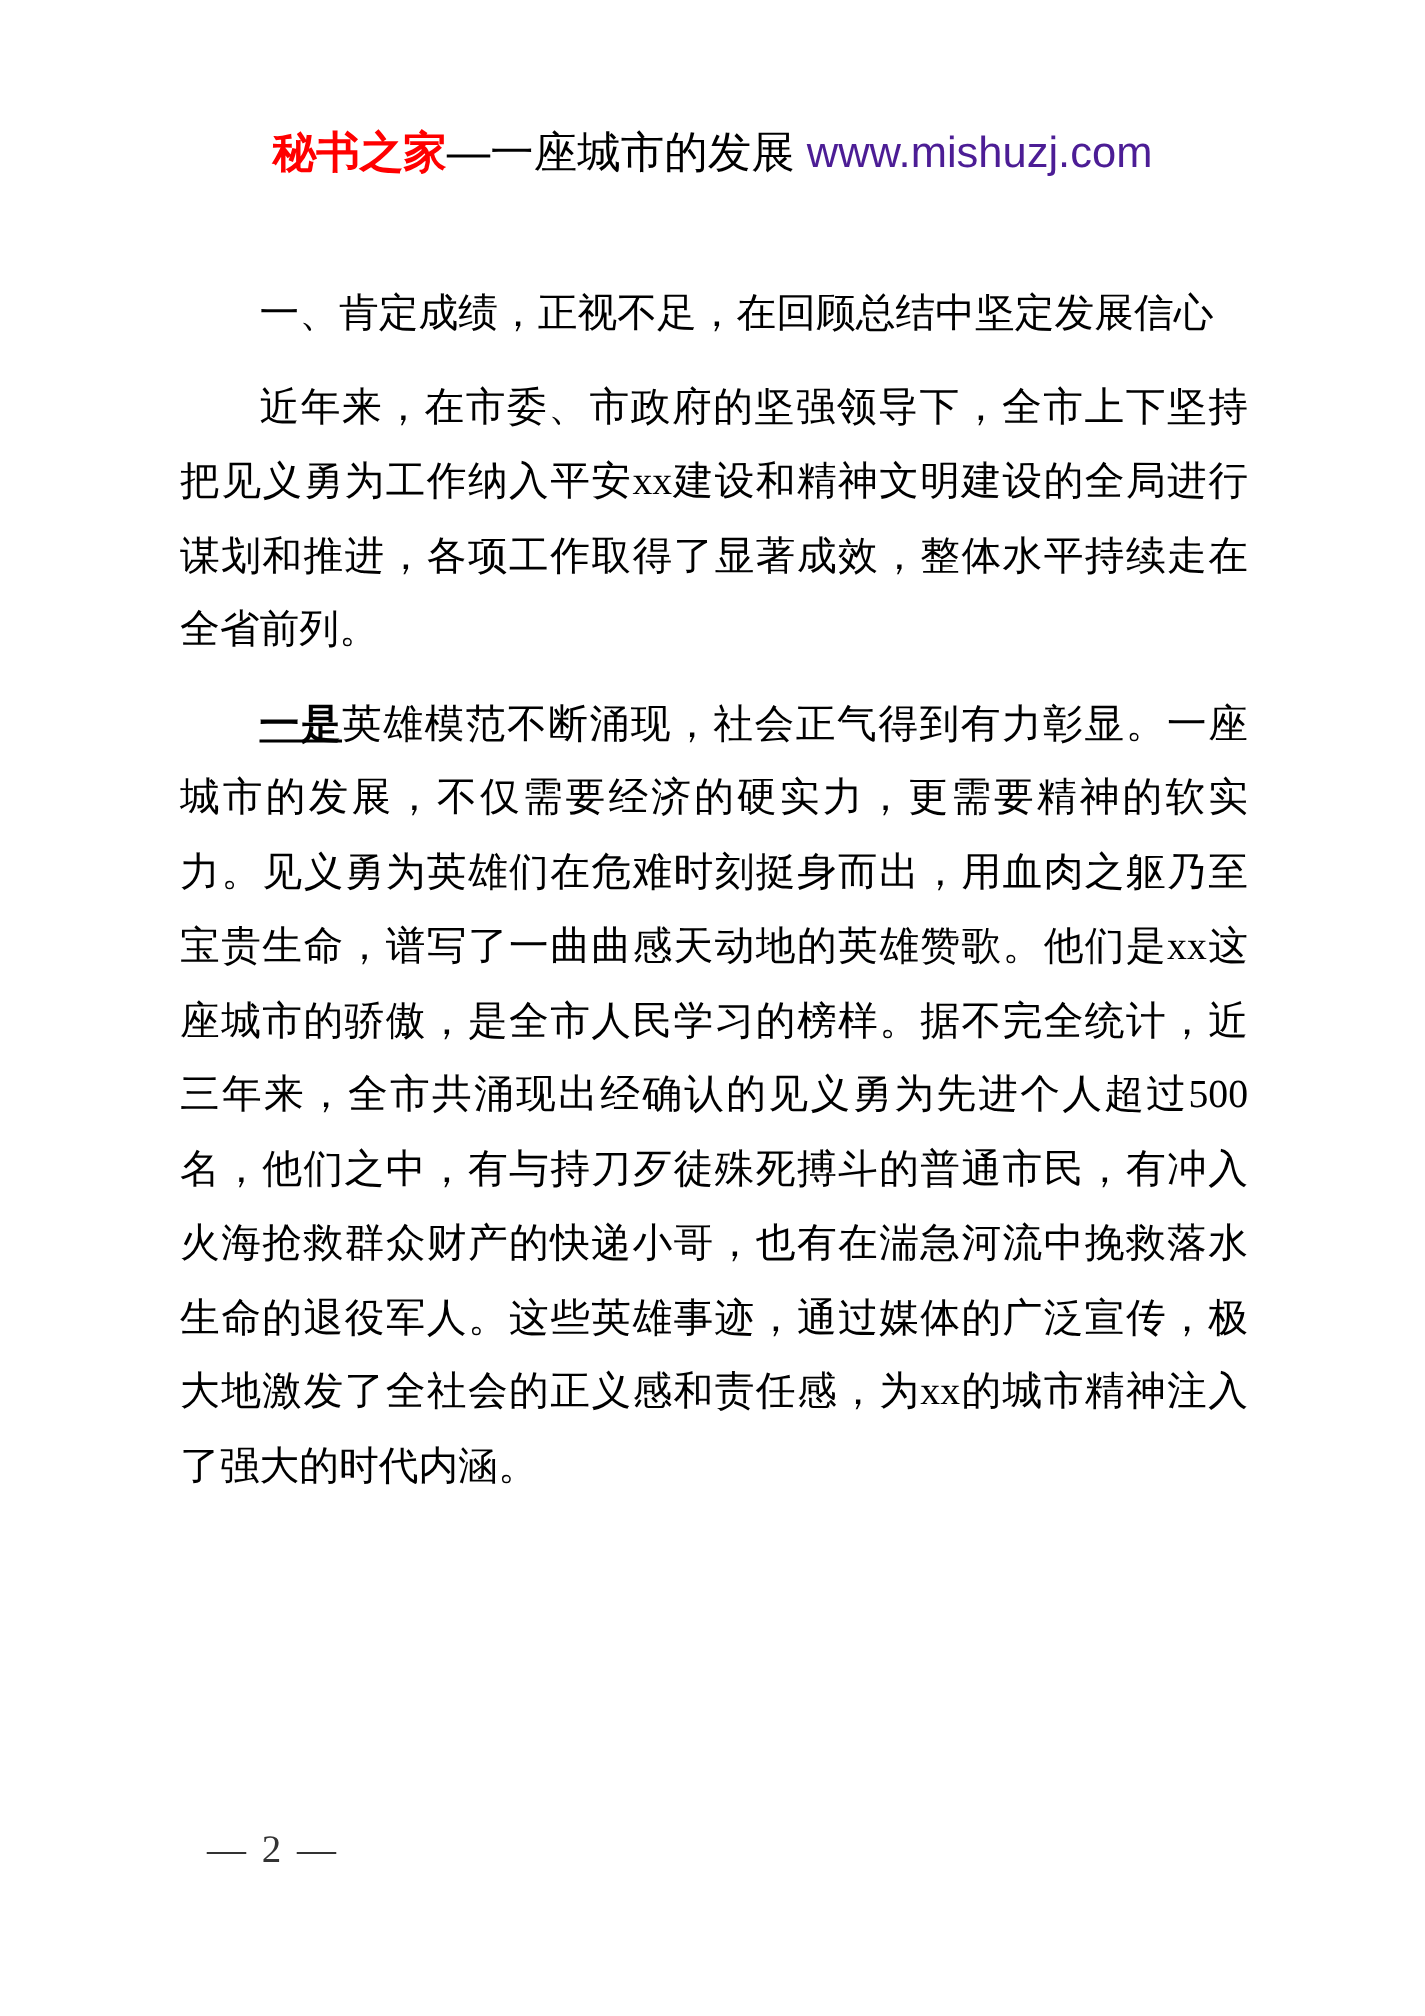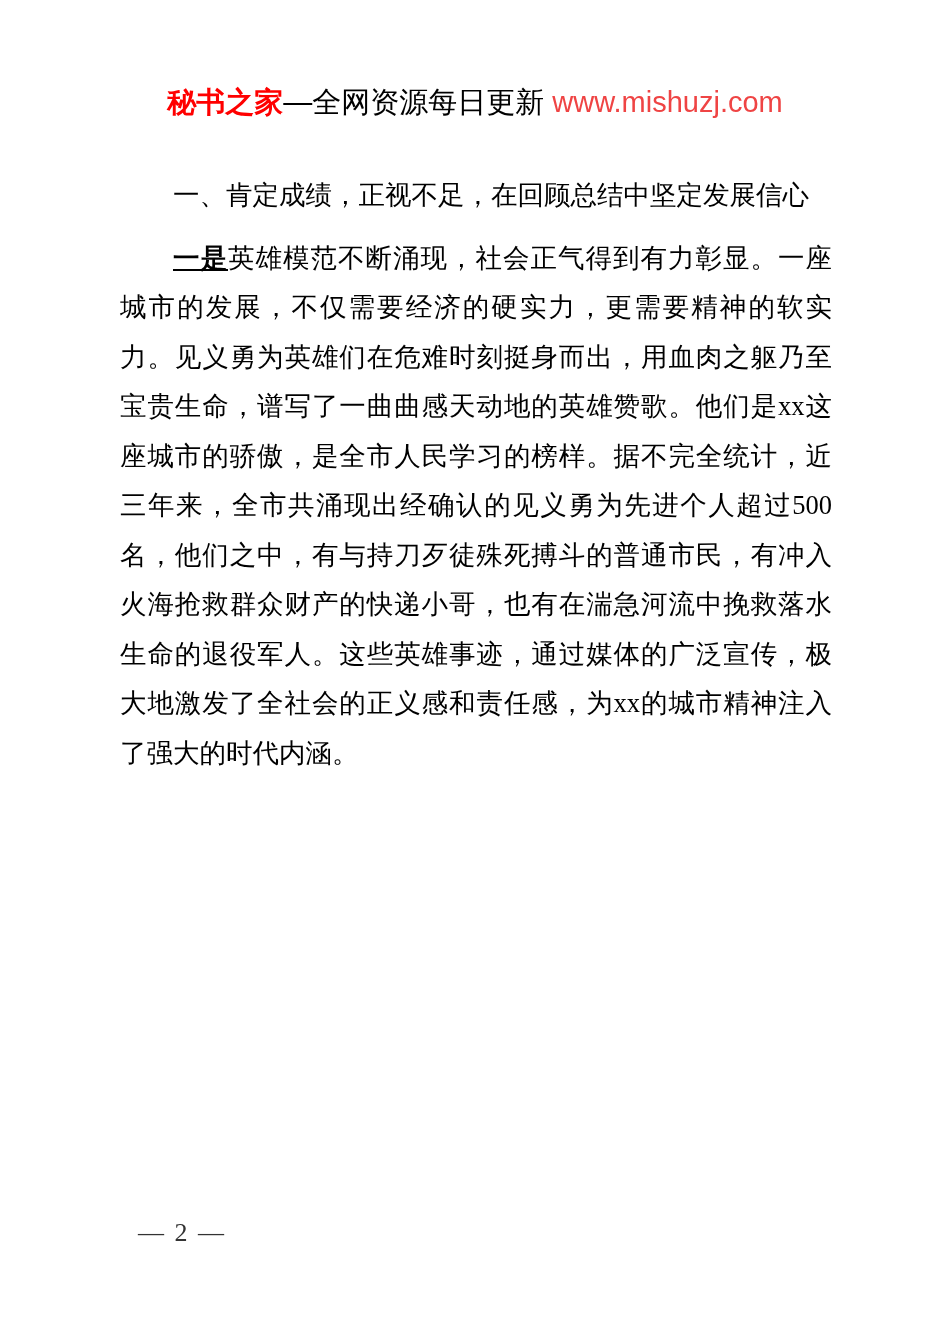--- a/index.html
+++ b/index.html
@@ -33,27 +33,27 @@
   .site-header .brand {
     color: #ff0000;
     font-weight: bold;
     font-family: "Liberation Serif", serif;
   }
   .site-header .tagline {
     color: #000000;
     font-family: "Liberation Sans", sans-serif;
   }
   .site-header .url {
-    color: #ef4444;
+    color: #4c1d95;
     font-family: "Liberation Sans", sans-serif;
     text-decoration: none;
   }
   .body-text {
     position: absolute;
-    top: 171px;
+    top: 184px;
     left: 120px;
     width: 712px;
     font-size: 26.5px;
     line-height: 49.5px;
     text-align: justify;
     color: #000000;
   }
   .body-text p {
     margin: 0 0 13px 0;
     text-indent: 2em;
@@ -74,22 +74,23 @@
     color: #333333;
     font-family: "Liberation Serif", serif;
     letter-spacing: 2px;
   }
 </style>
 </head>
 <body>
 
 <div class="page">
 
-  <div class="site-header"><span class="brand">秘书之家</span><span class="tagline">—全网资源每日更新 </span><a class="url" href="#">www.mishuzj.com</a></div>
+  <div class="site-header"><span class="brand">秘书之家</span><span class="tagline">—一座城市的发展 </span><a class="url" href="#">www.mishuzj.com</a></div>
 
   <div class="body-text">
     <p class="heading">一、肯定成绩，正视不足，在回顾总结中坚定发展信心</p>
+    <p><span>近年来，在市委、市政府的坚强领导下，全市上下坚持把见义勇为工作纳入平安xx建设和精神文明建设的全局进行谋划和推进，各项工作取得了显著成效，整体水平持续走在全省前列。</span></p>
     <p><span class="lead">一是</span><span>英雄模范不断涌现，社会正气得到有力彰显。一座城市的发展，不仅需要经济的硬实力，更需要精神的软实力。见义勇为英雄们在危难时刻挺身而出，用血肉之躯乃至宝贵生命，谱写了一曲曲感天动地的英雄赞歌。他们是xx这座城市的骄傲，是全市人民学习的榜样。据不完全统计，近三年来，全市共涌现出经确认的见义勇为先进个人超过500名，他们之中，有与持刀歹徒殊死搏斗的普通市民，有冲入火海抢救群众财产的快递小哥，也有在湍急河流中挽救落水生命的退役军人。这些英雄事迹，通过媒体的广泛宣传，极大地激发了全社会的正义感和责任感，为xx的城市精神注入了强大的时代内涵。</span></p>
   </div>
 
   <div class="page-footer">— 2 —</div>
 
 </div>
 
 </body></html>

